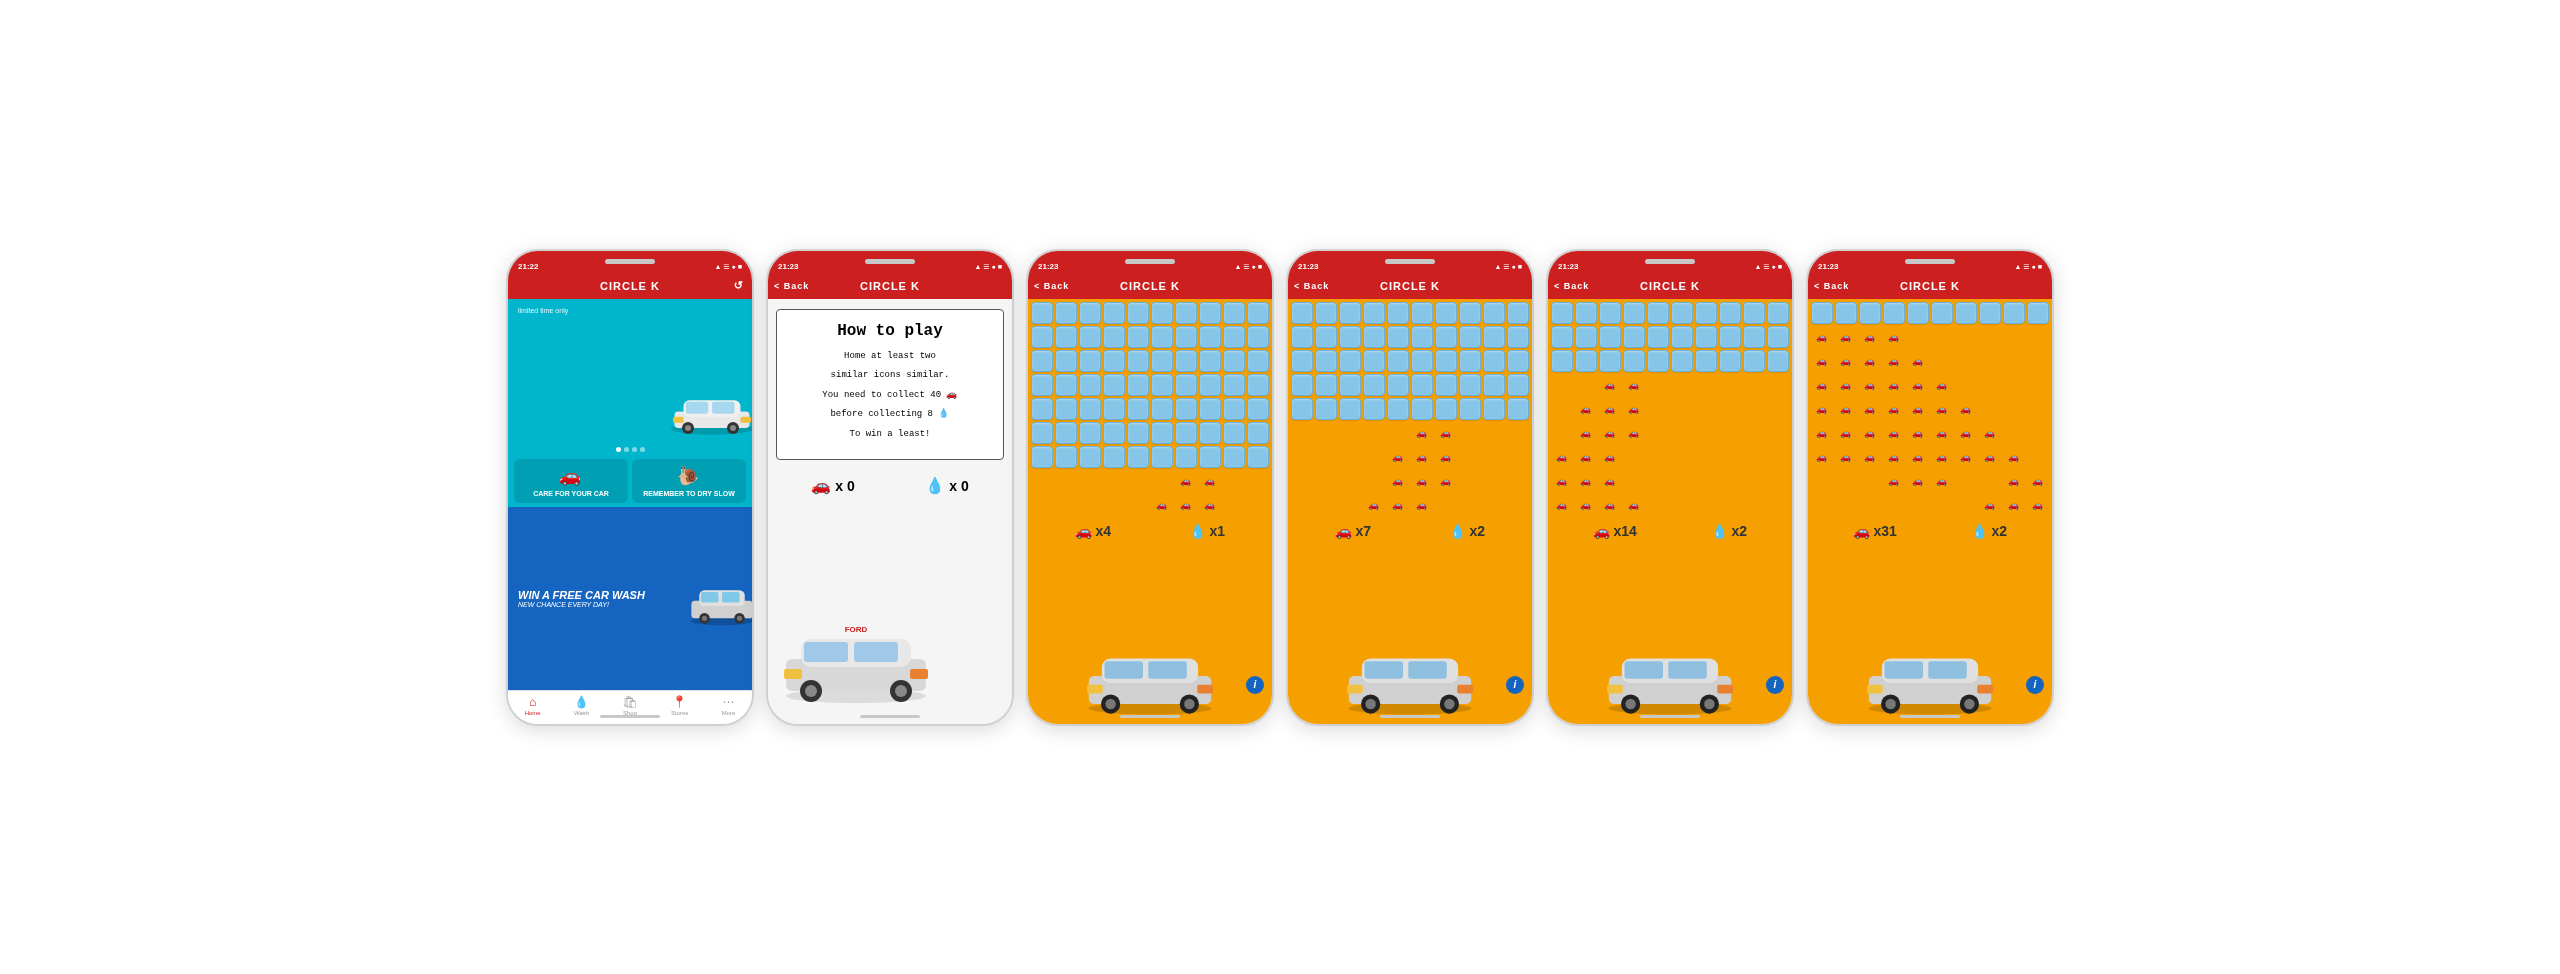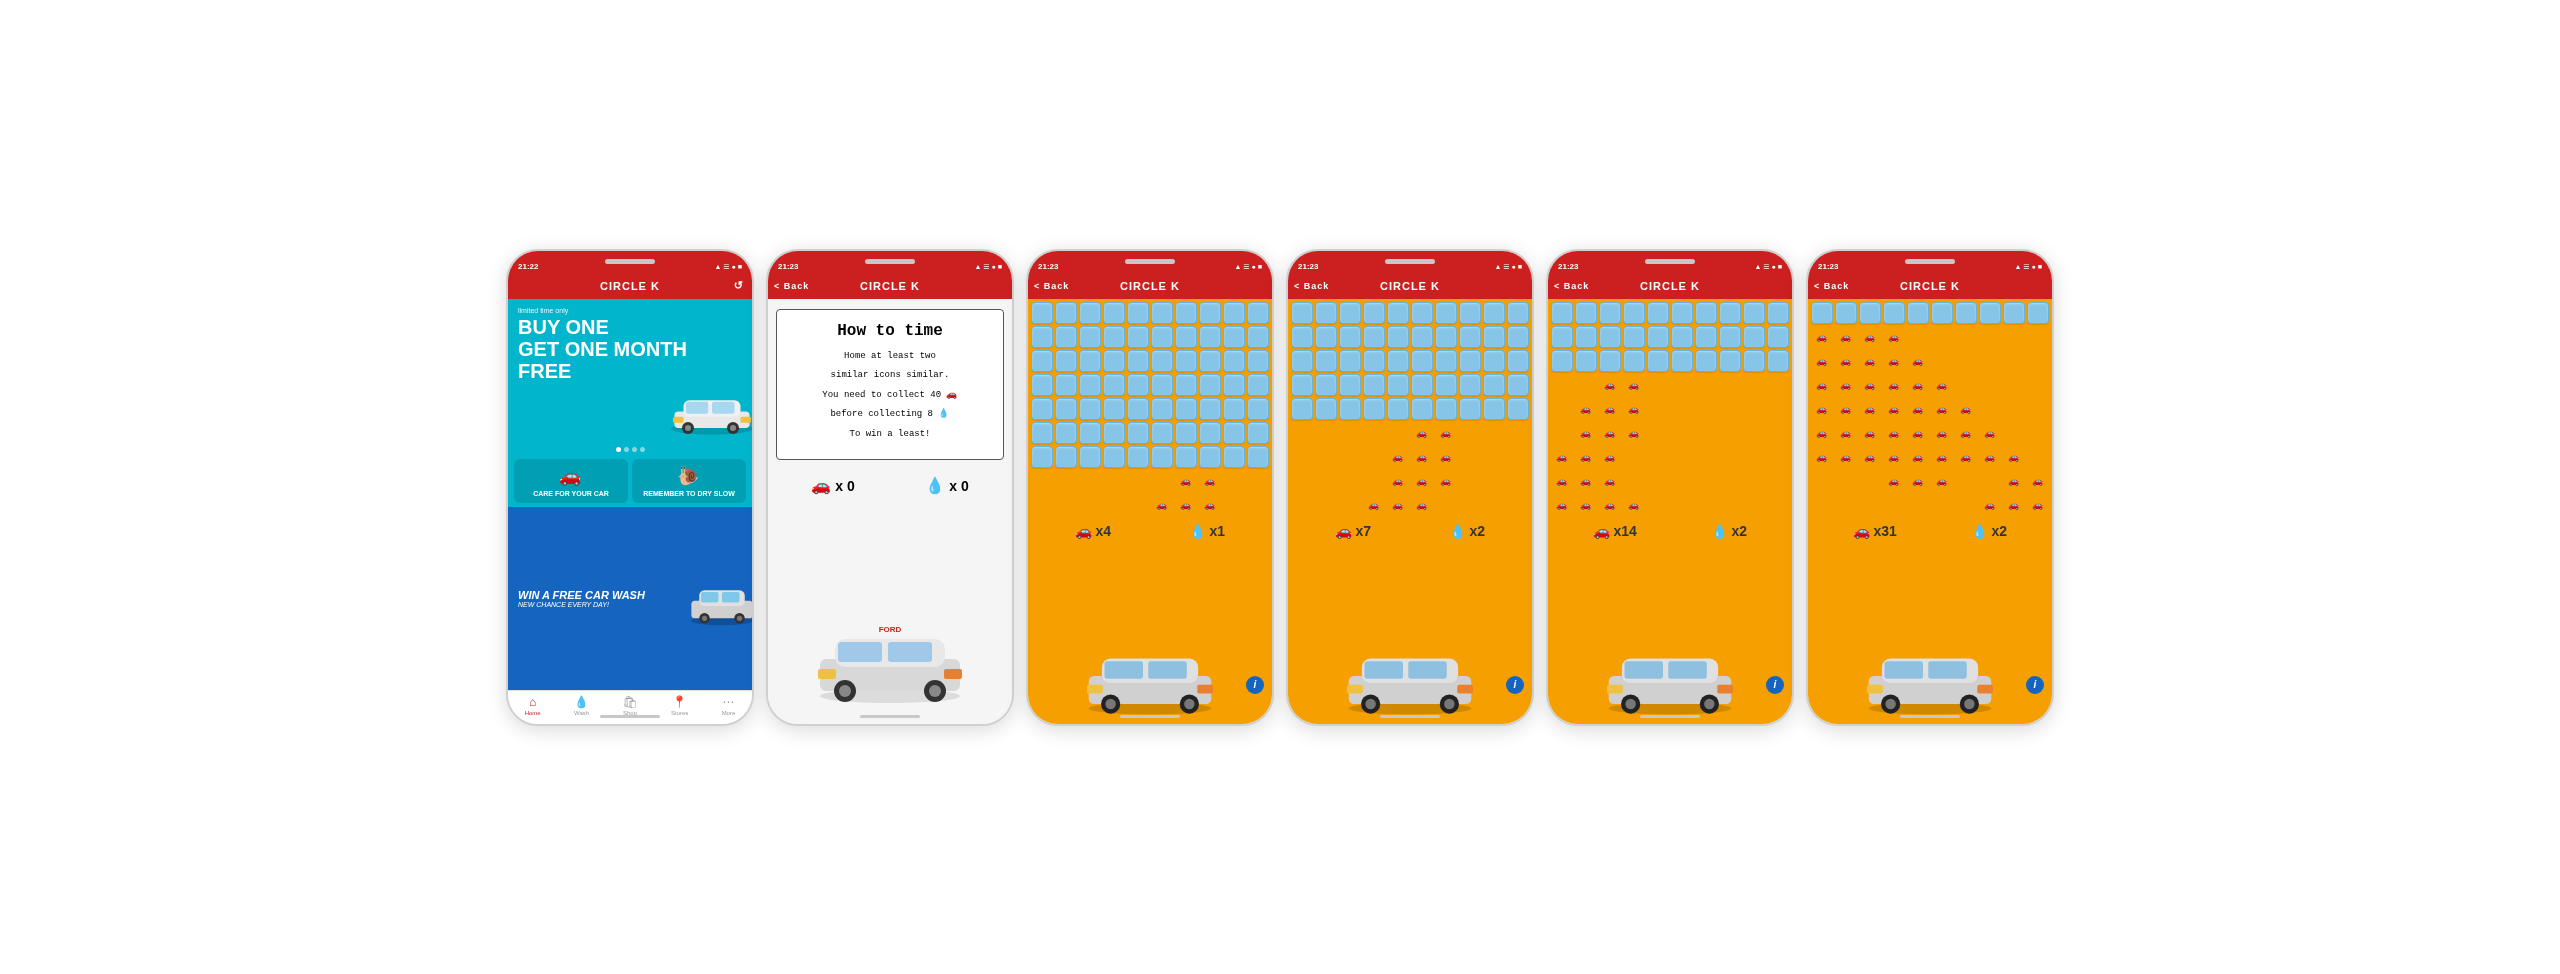--- a/index.html
+++ b/index.html
@@ -296,25 +296,20 @@
       <span class="status-time">21:22</span>
       <span class="status-icons">▲ ☰ ● ■</span>
     </div>
     <div class="header">
       <span>CIRCLE K</span>
       <span class="refresh-icon">↺</span>
     </div>
     <div class="phone-content">
       <div class="home-promo">
         <div class="limited">limited time only</div>
-        <div class="promo-title">
-          <div>BUY ONE</div>
-          <div>GET ONE MONTH</div>
-          <div>FREE</div>
-        </div>
         <div class="car-img">
           <svg viewBox="0 0 120 70" class="car-svg">
             <ellipse cx="60" cy="58" rx="55" ry="8" fill="rgba(0,0,0,0.15)"></ellipse>
             <rect x="10" y="35" width="100" height="22" rx="5" fill="#e8e8e8"></rect>
             <rect x="22" y="20" width="76" height="22" rx="8" fill="#f0f0f0"></rect>
             <rect x="25" y="22" width="30" height="16" rx="3" fill="#a8d8f0"></rect>
             <rect x="60" y="22" width="30" height="16" rx="3" fill="#a8d8f0"></rect>
             <circle cx="28" cy="57" r="8" fill="#333"></circle>
             <circle cx="28" cy="57" r="4" fill="#888"></circle>
             <circle cx="88" cy="57" r="8" fill="#333"></circle>
@@ -390,38 +385,38 @@
     <div class="status-bar">
       <span class="status-time">21:23</span>
       <span class="status-icons">▲ ☰ ● ■</span>
     </div>
     <div class="header">
       <span class="back-btn">&lt; Back</span>
       <span>CIRCLE K</span>
     </div>
     <div class="phone-content" style="background:#f5f5f5; padding:10px 8px; display:flex; flex-direction:column; gap:8px;">
       <div class="how-box">
-        <h2>How to time</h2>
+        <h2>How to play</h2>
         <p>Home at least two</p>
         <p>similar icons similar.</p>
         <p>You need to collect 40 🚗</p>
         <p>before collecting 8 💧</p>
         <p>To win a least!</p>
       </div>
       <div class="how-counters">
         <div class="counter-item">
           <span class="counter-icon">🚗</span>
           <span>x 0</span>
         </div>
         <div class="counter-item">
           <span class="counter-icon">💧</span>
           <span>x 0</span>
         </div>
       </div>
-      <div style="flex:1; display:flex; align-items:flex-end; justify-content:center; padding-bottom:10px;">
+      <div style="flex:1; display:flex; align-items:flex-end; justify-content:flex-start; padding-bottom:10px;">
         <svg viewBox="0 0 160 90" width="160" height="90">
           <ellipse cx="80" cy="82" rx="70" ry="7" fill="rgba(0,0,0,0.1)"></ellipse>
           <rect x="10" y="45" width="140" height="32" rx="6" fill="#d8d8d8"></rect>
           <rect x="25" y="25" width="110" height="28" rx="10" fill="#e8e8e8"></rect>
           <rect x="28" y="28" width="44" height="20" rx="3" fill="#a0c8e8"></rect>
           <rect x="78" y="28" width="44" height="20" rx="3" fill="#a0c8e8"></rect>
           <circle cx="35" cy="77" r="11" fill="#333"></circle>
           <circle cx="35" cy="77" r="6" fill="#888"></circle>
           <circle cx="125" cy="77" r="11" fill="#333"></circle>
           <circle cx="125" cy="77" r="6" fill="#888"></circle>

